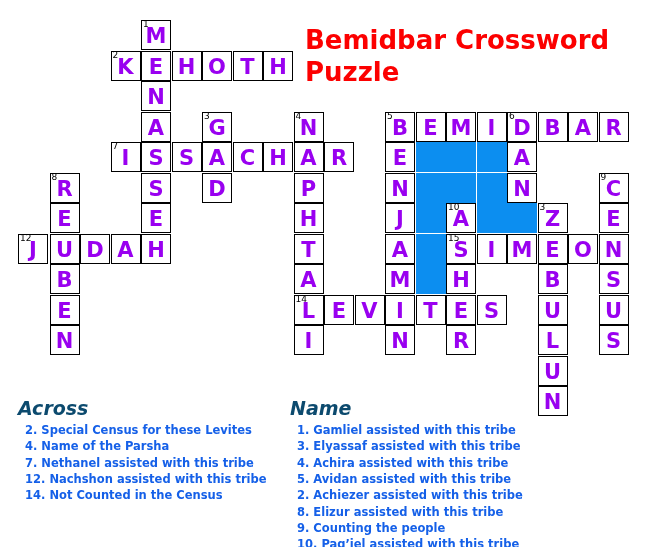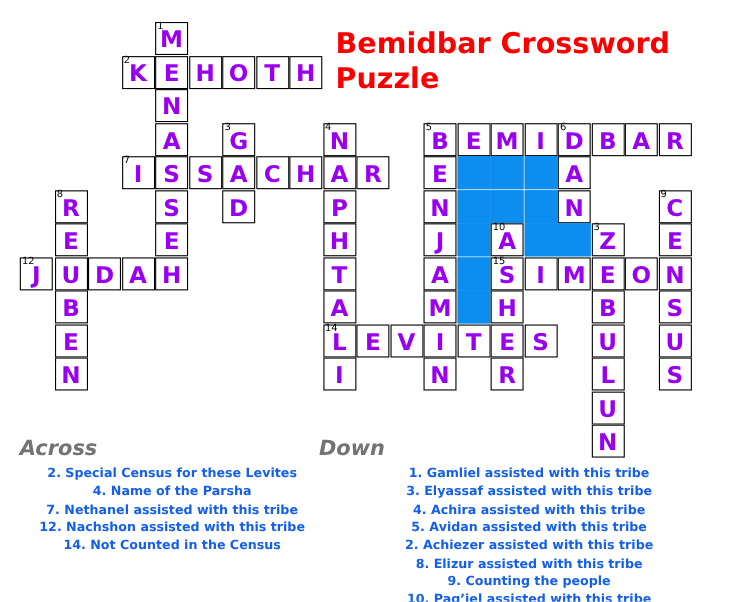--- a/index.html
+++ b/index.html
@@ -82,33 +82,32 @@
   }
 
   
   .clue-block {
     position: absolute;
   }
   #across-block { left: 18px; top: 398px; width: 270px; }
   #down-block   { left: 290px; top: 398px; width: 375px; }
 
   .clue-heading {
-    color: #737373;
+    color: #0c4a6e;
     font-size: 19px;
     font-weight: bold;
     font-style: italic;
     font-family: "DejaVu Sans", "Liberation Sans", sans-serif;
     margin: 0 0 3px 0;
     line-height: 1.1;
   }
   .clue-list {
     list-style: none;
     margin: 0;
     padding: 0 0 0 7px;
-    text-align: center;
   }
   .clue-item {
     color: #1560e8;
     font-size: 11.5px;
     font-weight: bold;
     line-height: 1.42;
     font-family: "DejaVu Sans", "Liberation Sans", sans-serif;
     white-space: nowrap;
   }
 </style>
@@ -392,21 +391,21 @@
     <ul class="clue-list" id="across-list">
         <li class="clue-item">2. Special Census for these Levites</li>
         <li class="clue-item">4. Name of the Parsha</li>
         <li class="clue-item">7. Nethanel assisted with this tribe</li>
         <li class="clue-item">12. Nachshon assisted with this tribe</li>
         <li class="clue-item">14. Not Counted in the Census</li>
       </ul>
   </div>
 
   <div class="clue-block" id="down-block">
-    <div class="clue-heading">Down</div>
+    <div class="clue-heading">Name</div>
     <ul class="clue-list" id="down-list">
         <li class="clue-item">1. Gamliel assisted with this tribe</li>
         <li class="clue-item">3. Elyassaf assisted with this tribe</li>
         <li class="clue-item">4. Achira assisted with this tribe</li>
         <li class="clue-item">5. Avidan assisted with this tribe</li>
         <li class="clue-item">2. Achiezer assisted with this tribe</li>
         <li class="clue-item">8. Elizur assisted with this tribe</li>
         <li class="clue-item">9. Counting the people</li>
         <li class="clue-item">10. Pag’iel assisted with this tribe</li>
       </ul>

